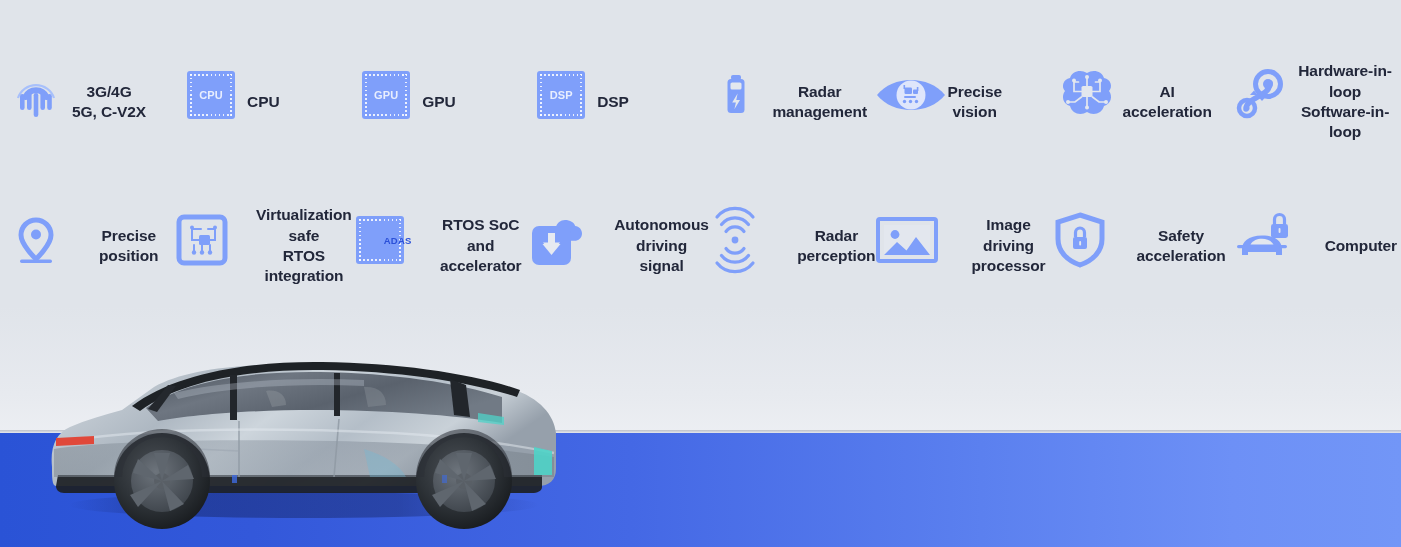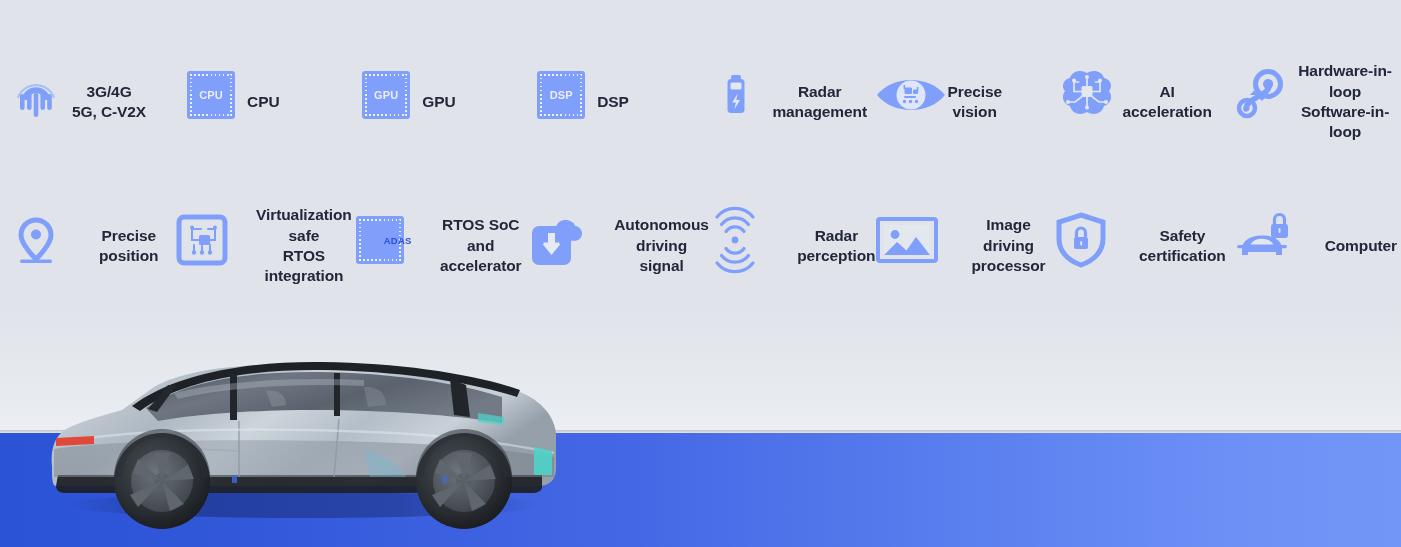--- a/index.html
+++ b/index.html
@@ -300,21 +300,21 @@
   <div class="cell r2">
     <div class="icon-box">
       <svg width="56" height="58" viewBox="0 0 56 58">
         <path d="M28 4 L50 11 L50 28 C50 41 40 50 28 54 C16 50 6 41 6 28 L6 11 Z" fill="none" stroke="#7f9ffa" stroke-width="5"></path>
         <rect x="21" y="26" width="14" height="12" rx="2" fill="#7f9ffa"></rect>
         <path d="M23.5 26 L23.5 21.5 A4.5 4.5 0 0 1 32.5 21.5 L32.5 26" fill="none" stroke="#7f9ffa" stroke-width="3.2"></path>
         <rect x="27.2" y="30" width="1.9" height="4.5" rx="0.9" fill="#e3e7ee"></rect>
       </svg>
     </div>
     <div class="label">Safety
-certification</div>
+acceleration</div>
   </div>
 
   <div class="cell r2">
     <div class="icon-box">
       <svg width="66" height="56" viewBox="0 0 66 56">
         <rect x="42" y="12" width="17" height="14" rx="2.4" fill="#7f9ffa"></rect>
         <path d="M45.5 12 L45.5 7.5 A5 5 0 0 1 55.5 7.5 L55.5 12" fill="none" stroke="#7f9ffa" stroke-width="3.2"></path>
         <rect x="49.6" y="16" width="1.9" height="5" rx="0.9" fill="#e3e7ee"></rect>
         <path d="M13 37 C13 30 19 23.5 33 23.5 C47 23.5 53 30 53 37 L53 43 L47 43 L47 40 L19 40 L19 43 L13 43 Z" fill="#7f9ffa"></path>
         <path d="M21.5 32.5 C24 28.5 28 26.8 33 26.8 C38 26.8 42 28.5 44.5 32.5 Z" fill="#e3e7ee"></path>

